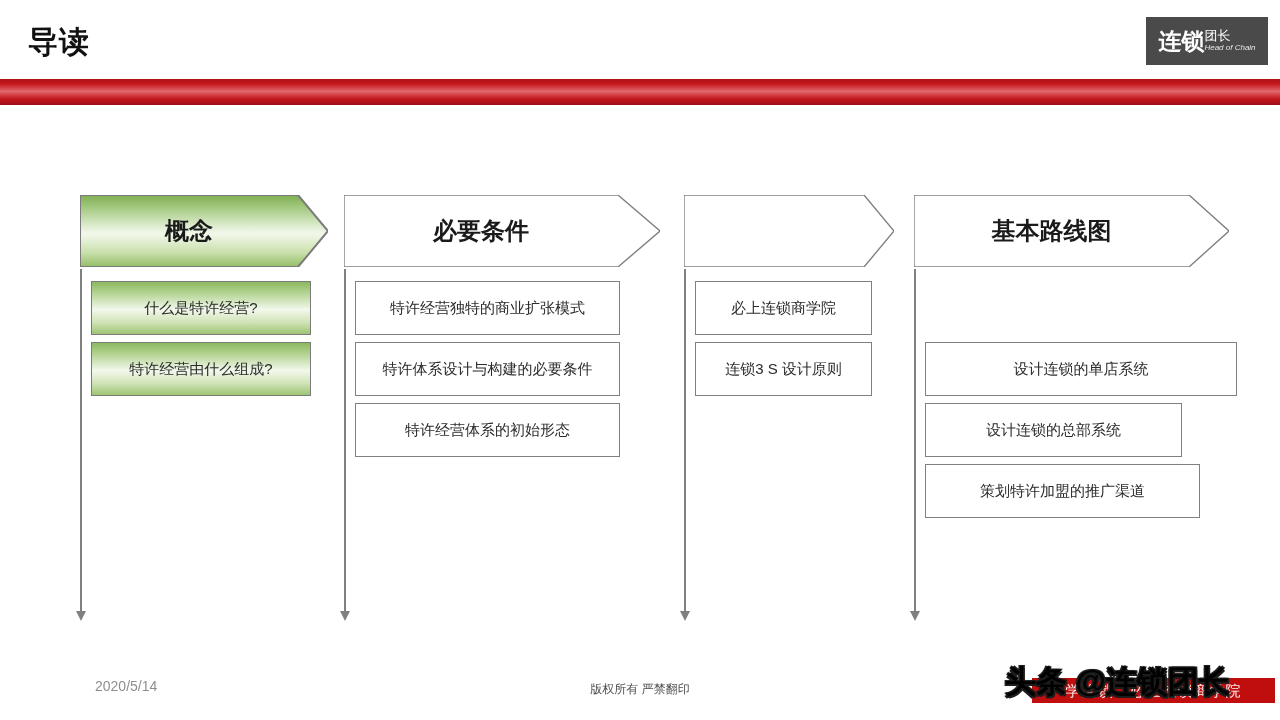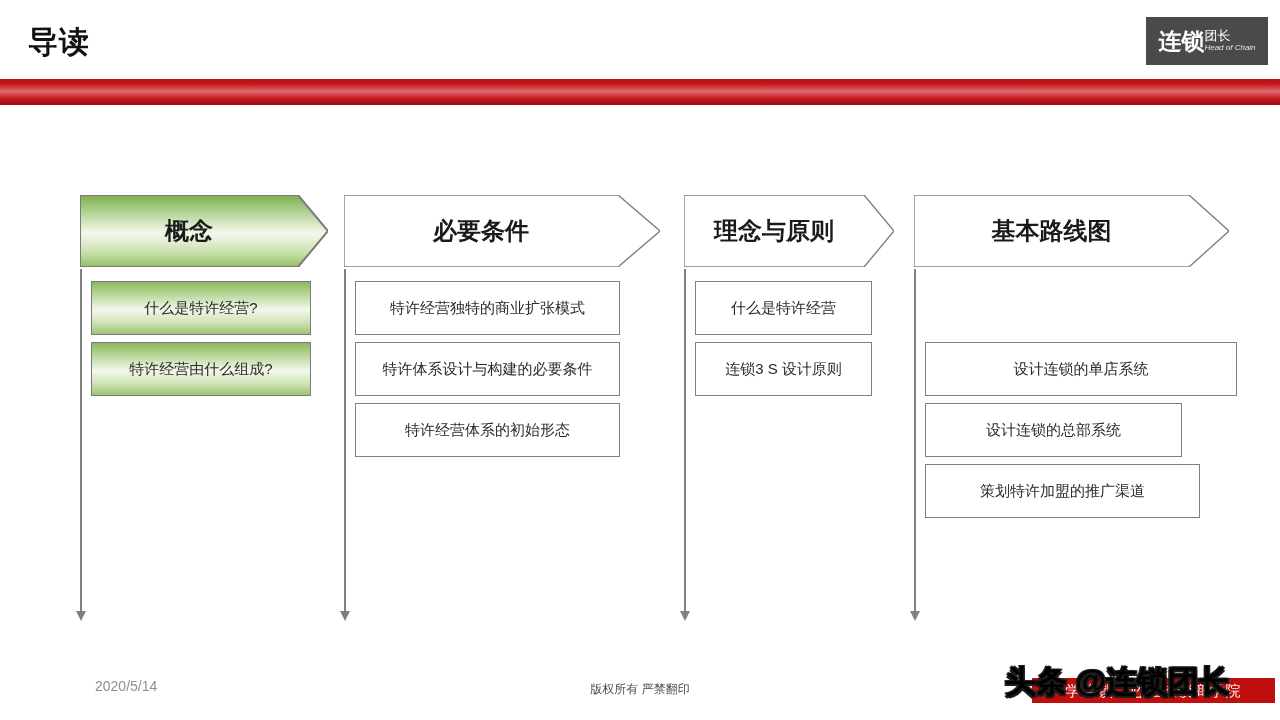--- a/index.html
+++ b/index.html
@@ -282,23 +282,22 @@
         <div class="item-box plain" style="left: 11px; top: 208px; width: 265px; height: 54px;">特许经营体系的初始形态</div>
       </div>
       <div class="connector" style="left: 344px; top: 269px; height: 343px;">
         <div class="arrowhead"></div>
       </div>
       <div class="column" style="left: 684px; width: 210px;">
         <div class="col-header" style="width: 210px;">
           <svg width="210" height="72">
             <polygon points="0,0 180,0 210,36 180,72 0,72" fill="#ffffff" stroke="#808080" stroke-width="1.4"></polygon>
           </svg>
-          <div class="col-header-label" style="width: 180px;">理念与原则</div>
         </div>
-        <div class="item-box plain" style="left: 11px; top: 86px; width: 177px; height: 54px;">什么是特许经营</div>
+        <div class="item-box plain" style="left: 11px; top: 86px; width: 177px; height: 54px;">必上连锁商学院</div>
         <div class="item-box plain" style="left: 11px; top: 147px; width: 177px; height: 54px;">连锁3 S 设计原则</div>
       </div>
       <div class="connector" style="left: 684px; top: 269px; height: 343px;">
         <div class="arrowhead"></div>
       </div>
       <div class="column" style="left: 914px; width: 315px;">
         <div class="col-header" style="width: 315px;">
           <svg width="315" height="72">
             <polygon points="0,0 275,0 315,36 275,72 0,72" fill="#ffffff" stroke="#808080" stroke-width="1.4"></polygon>
           </svg>

